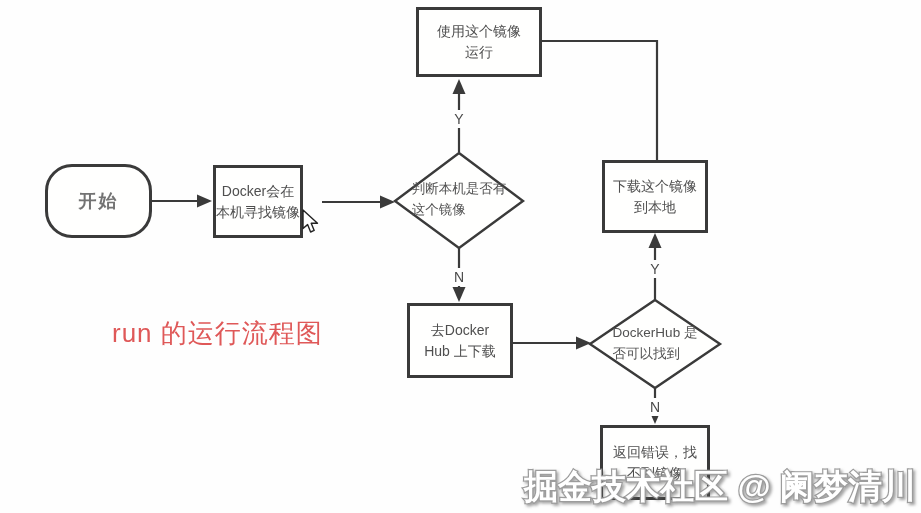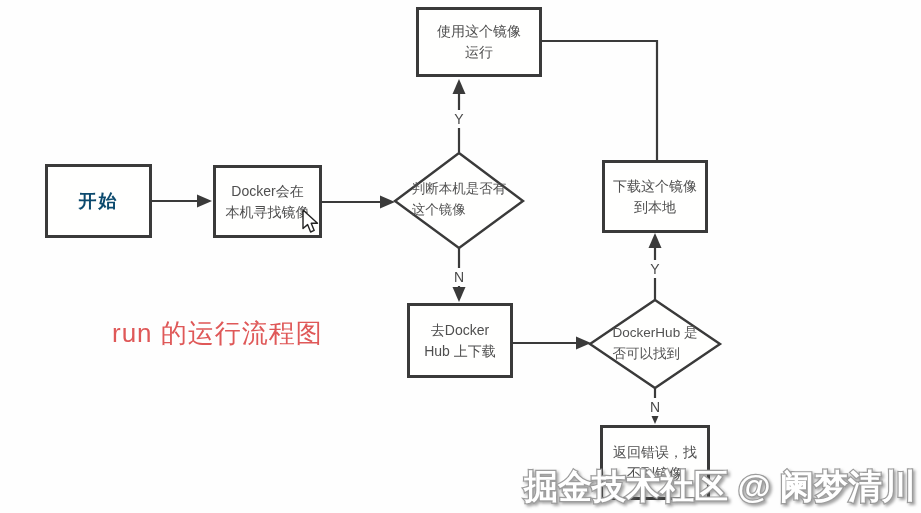--- a/index.html
+++ b/index.html
@@ -7,21 +7,21 @@
   #stage{
     position:relative;width:921px;height:513px;background:#fefefe;overflow:hidden;
   }
   svg.layer{position:absolute;left:0;top:0;width:921px;height:513px;}
   .node{
     position:absolute;box-sizing:border-box;border:3px solid #3a3a3a;background:#fffffe;
     display:flex;flex-direction:column;align-items:center;justify-content:center;
     font-size:14px;color:#4f4f4f;line-height:1.5;text-align:center;z-index:2;
   }
   .node .ln{white-space:nowrap;}
-  .start-node{font-size:18px;font-weight:600;color:#0c4a6e;letter-spacing:2px;}
+  .start-node{font-size:18px;font-weight:600;color:#737373;letter-spacing:2px;border-radius:27px;}
   .dlabel{
     position:absolute;transform:translate(-50%,-50%);text-align:left;
     font-size:13.5px;color:#525252;line-height:1.55;z-index:2;white-space:nowrap;
   }
   .elabel{
     position:absolute;transform:translate(-50%,-50%);font-size:14px;color:#4a4a4a;
     background:#fefefe;padding:1px 4px;z-index:3;
   }
   .flow-title{
     position:absolute;left:112px;top:316px;font-size:26px;letter-spacing:1px;z-index:2;
@@ -66,21 +66,21 @@
     <g stroke="#3a3a3a" stroke-width="2.4" fill="#fffffe">
       <polygon points="459,153 523,201 459,248 395,201"></polygon>
       <polygon points="655,300 720,344 655,388 590,344"></polygon>
     </g>
   </svg>
 
   <div class="node start-node" style="left:45px;top:164px;width:107px;height:74px;">
     <span class="ln">开始</span>
   </div>
 
-  <div class="node" style="left:213px;top:165px;width:109px;height:73px;">
+  <div class="node" style="left:213px;top:165px;width:90px;height:73px;">
     <span class="ln">Docker会在</span>
     <span class="ln">本机寻找镜像</span>
   </div>
 
   <div class="node" style="left:416px;top:7px;width:126px;height:70px;">
     <span class="ln">使用这个镜像</span>
     <span class="ln">运行</span>
   </div>
 
   <div class="node" style="left:407px;top:303px;width:106px;height:75px;">

